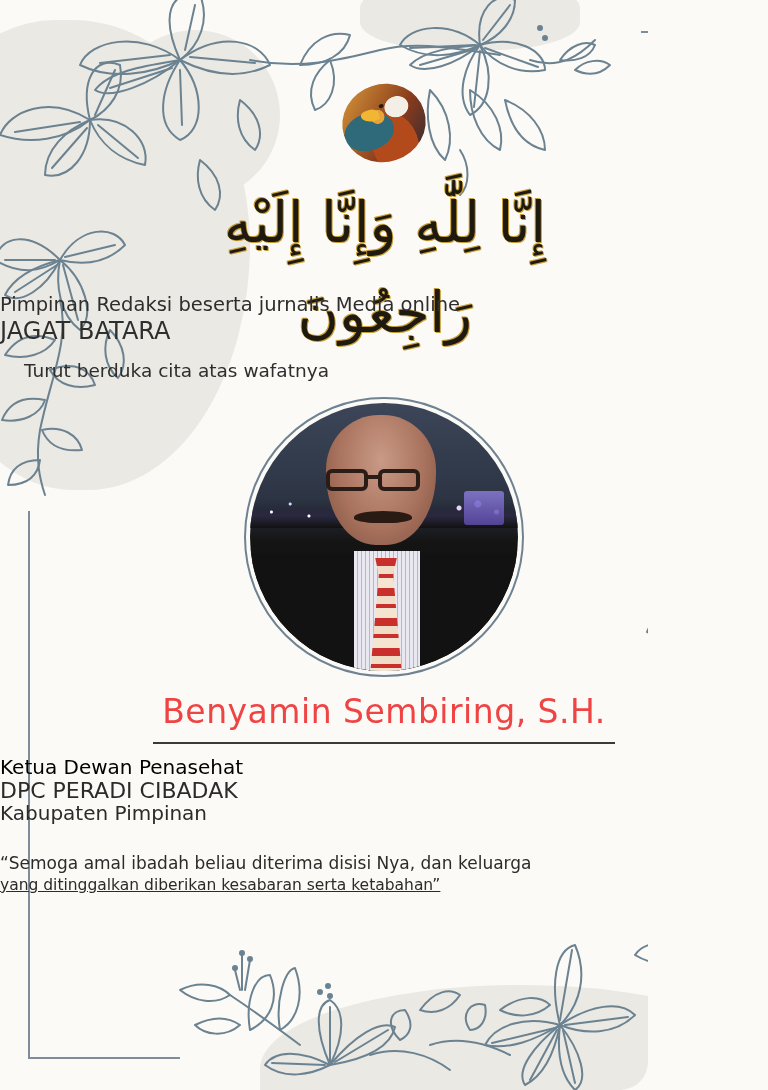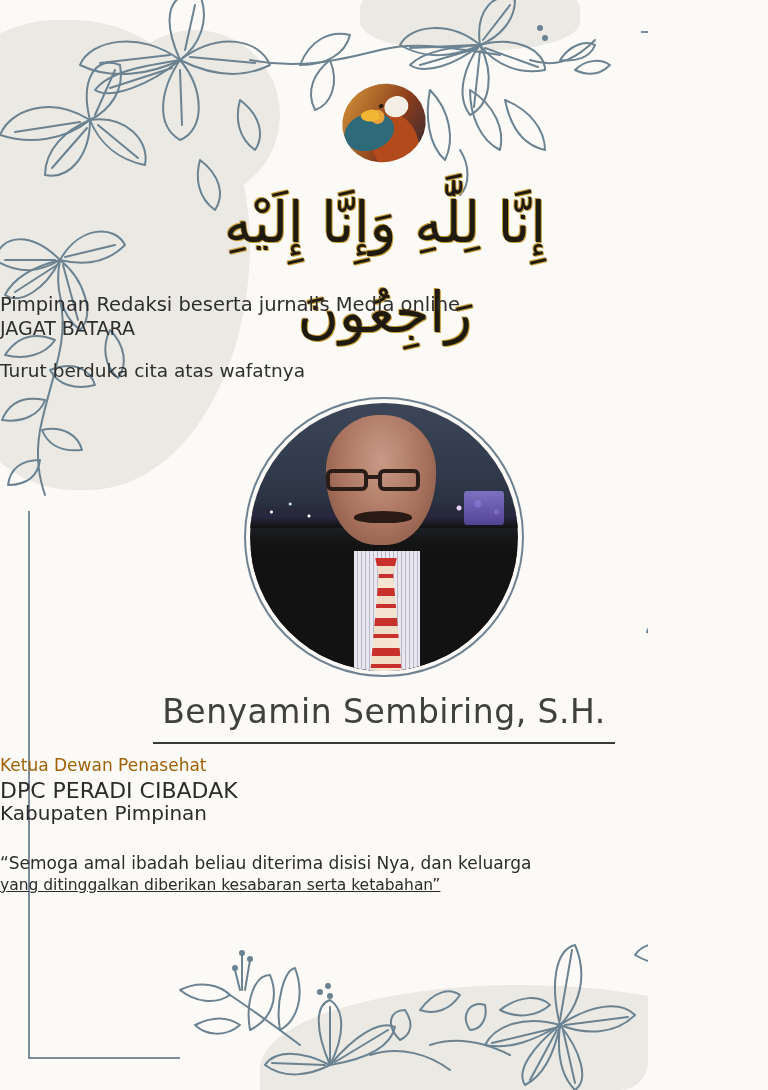--- a/index.html
+++ b/index.html
@@ -52,22 +52,22 @@
       font-family: "DejaVu Sans", sans-serif;
       font-size: 56px; line-height: 90px;
       color: #1e1a10;
       direction: rtl;
       text-shadow: 0 0 1px #b88a1e, 1px 1px 0 #c9a03a, -1px -1px 0 #c9a03a;
       letter-spacing: 1px;
     }
 
     .text-center { position: absolute; left: 0; width: 768px; text-align: left; }
     .intro1 { top: 293px; font-size: 19.5px; font-weight: normal; color: #2e2e2e; }
-    .intro2 { top: 317px; font-size: 19px; color: #2e2e2e; }
-    .intro3 { top: 360px; font-size: 18.5px; color: #2e2e2e; }
+    .intro2 { top: 317px; font-size: 24px; color: #2e2e2e; }
+    .intro3 { top: 360px; font-size: 18.5px; color: #2e2e2e; padding-left: 24px; }
 
     
     .photo-ring {
       position: absolute; left: 244px; top: 397px; width: 280px; height: 280px;
       border-radius: 50%;
       border: 2px solid #6f8291;
       padding: 4px;
       background: #fbfaf6;
     }
     .photo {
@@ -103,25 +103,25 @@
       clip-path: polygon(0 0, 100% 0, 100% 100%, 0 100%);
     }
     .tie {
       position: absolute; left: 118px; top: 155px; width: 36px; height: 120px;
       background: repeating-linear-gradient(180deg, #c9302c 0 8px, #f1dcc6 8px 16px, #c9302c 16px 20px, #f4e4d0 20px 30px);
       clip-path: polygon(20% 0, 80% 0, 70% 14%, 95% 100%, 5% 100%, 30% 14%);
     }
 
     .name {
       position: absolute; left: 0; width: 768px; top: 692px;
-      text-align: center; font-size: 33px; color: #404040; font-weight: normal;
+      text-align: center; font-size: 33px; color: #ef4444; font-weight: normal;
       letter-spacing: 0.5px;
     }
     .name-rule { position: absolute; left: 153px; top: 742px; width: 462px; height: 2px; background: #3a3a3a; }
-    .role1 { top: 755px; font-size: 17px; color: #a16207; }
+    .role1 { top: 755px; font-size: 20px; color: #000000; }
     .role2 { top: 778px; font-size: 22px; color: #2b2b2b; }
     .role3 { top: 801px; font-size: 20px; color: #2b2b2b; }
     .quote1 { top: 853px; font-size: 17px; color: #2b2b2b; }
     .quote2 { top: 876px; font-size: 15.5px; color: #2b2b2b; text-decoration: underline; }
   </style>
 </head>
 <body>
 
 <div class="canvas">
 

